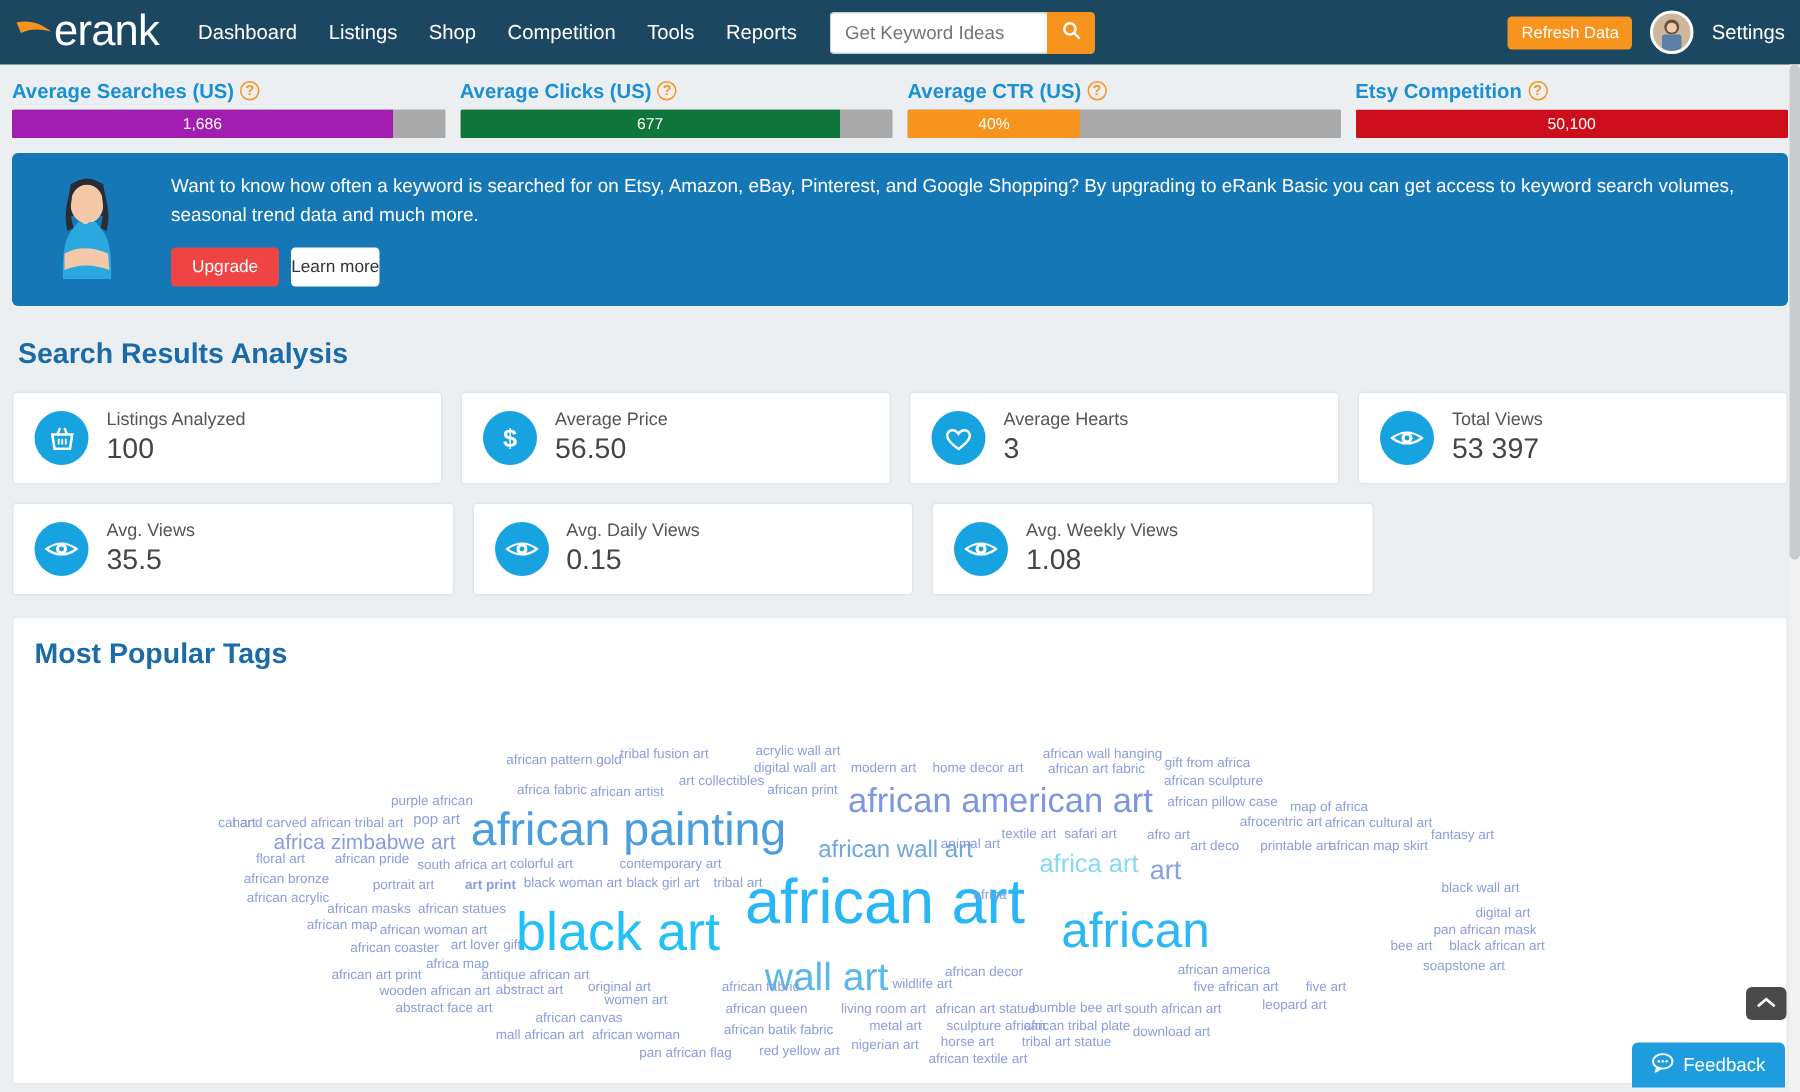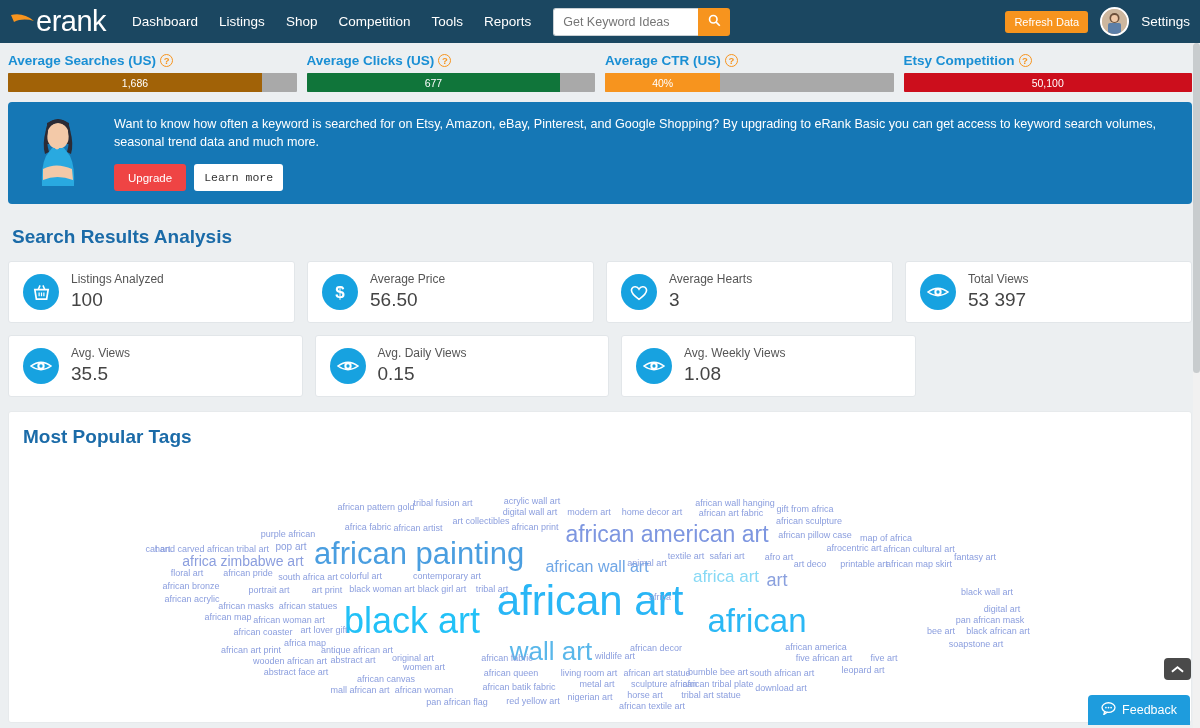--- a/index.html
+++ b/index.html
@@ -95,22 +95,22 @@
     color: #fff; font-size: 12.6px; line-height: 1.45; max-width: 1045px;
   }
   .promo-buttons { margin-top: 13px; display: flex; gap: 8px; }
   .btn-upgrade {
     background: #ef4444; color: #fff; border: none; font-size: 11.5px;
     padding: 7px 14px; border-radius: 3px; cursor: pointer;
     font-family: "Liberation Sans", sans-serif;
   }
   .btn-learn {
     background: #fff; color: #333; border: none; font-size: 11.5px;
-    padding: 7px 10px; border-radius: 3px; cursor: pointer;
-    font-family: Liberation Mono, monospace;
+    padding: 7px 0; border-radius: 3px; cursor: pointer;
+    font-family: Liberation Sans, sans-serif;
   }
 
   
   .section-title {
     color: #1b6ba8; font-size: 19px; font-weight: bold;
     padding: 22px 0 13px 12px;
   }
   .cards-wrap { padding: 0 8px; }
   .card-row { display: flex; gap: 12px; margin-bottom: 12px; }
   .card {
@@ -212,21 +212,21 @@
   </div>
 </div>
 
 <div class="metrics">
   <div class="metric">
     <div class="metric-label">
       <span>Average Searches (US)</span>
       <span class="qmark">?</span>
     </div>
     <div class="bar-track">
-      <div class="bar-fill" style="width:88%;background:#a16207">
+      <div class="bar-fill" style="width:88%;background:#a21caf">
         <span>1,686</span>
       </div>
     </div>
   </div>
 
   <div class="metric">
     <div class="metric-label">
       <span>Average Clicks (US)</span>
       <span class="qmark">?</span>
     </div>
@@ -433,21 +433,21 @@
       <span style="left: 149px; top: 101px; font-size: 9px; color: rgb(139, 158, 222);">cat art</span>
       <span style="left: 203px; top: 101px; font-size: 9px; color: rgb(139, 158, 222);">hand carved african tribal art</span>
       <span style="left: 234px; top: 113px; font-size: 14px; color: rgb(139, 158, 222);">africa zimbabwe art</span>
       <span style="left: 178px; top: 125px; font-size: 9px; color: rgb(139, 158, 222);">floral art</span>
       <span style="left: 239px; top: 125px; font-size: 9px; color: rgb(139, 158, 222);">african pride</span>
       <span style="left: 299px; top: 129px; font-size: 9px; color: rgb(139, 158, 222);">south africa art</span>
       <span style="left: 352px; top: 128px; font-size: 9px; color: rgb(139, 158, 222);">colorful art</span>
       <span style="left: 438px; top: 128px; font-size: 9px; color: rgb(139, 158, 222);">contemporary art</span>
       <span style="left: 182px; top: 138px; font-size: 9px; color: rgb(139, 158, 222);">african bronze</span>
       <span style="left: 260px; top: 142px; font-size: 9px; color: rgb(139, 158, 222);">portrait art</span>
-      <span style="left: 318px; top: 142px; font-size: 9px; color: rgb(139, 158, 222);">art print</span>
+      <span style="left: 318px; top: 142px; font-size: 9px; color: rgb(139, 158, 222); font-weight: bold;">art print</span>
       <span style="left: 373px; top: 141px; font-size: 9px; color: rgb(139, 158, 222);">black woman art</span>
       <span style="left: 433px; top: 141px; font-size: 9px; color: rgb(139, 158, 222);">black girl art</span>
       <span style="left: 483px; top: 141px; font-size: 9px; color: rgb(139, 158, 222);">tribal art</span>
       <span style="left: 183px; top: 151px; font-size: 9px; color: rgb(139, 158, 222);">african acrylic</span>
       <span style="left: 237px; top: 158px; font-size: 9px; color: rgb(139, 158, 222);">african masks</span>
       <span style="left: 299px; top: 158px; font-size: 9px; color: rgb(139, 158, 222);">african statues</span>
       <span style="left: 219px; top: 169px; font-size: 9px; color: rgb(139, 158, 222);">african map</span>
       <span style="left: 280px; top: 172px; font-size: 9px; color: rgb(139, 158, 222);">african woman art</span>
       <span style="left: 254px; top: 184px; font-size: 9px; color: rgb(139, 158, 222);">african coaster</span>
       <span style="left: 315px; top: 182px; font-size: 9px; color: rgb(139, 158, 222);">art lover gift</span>

